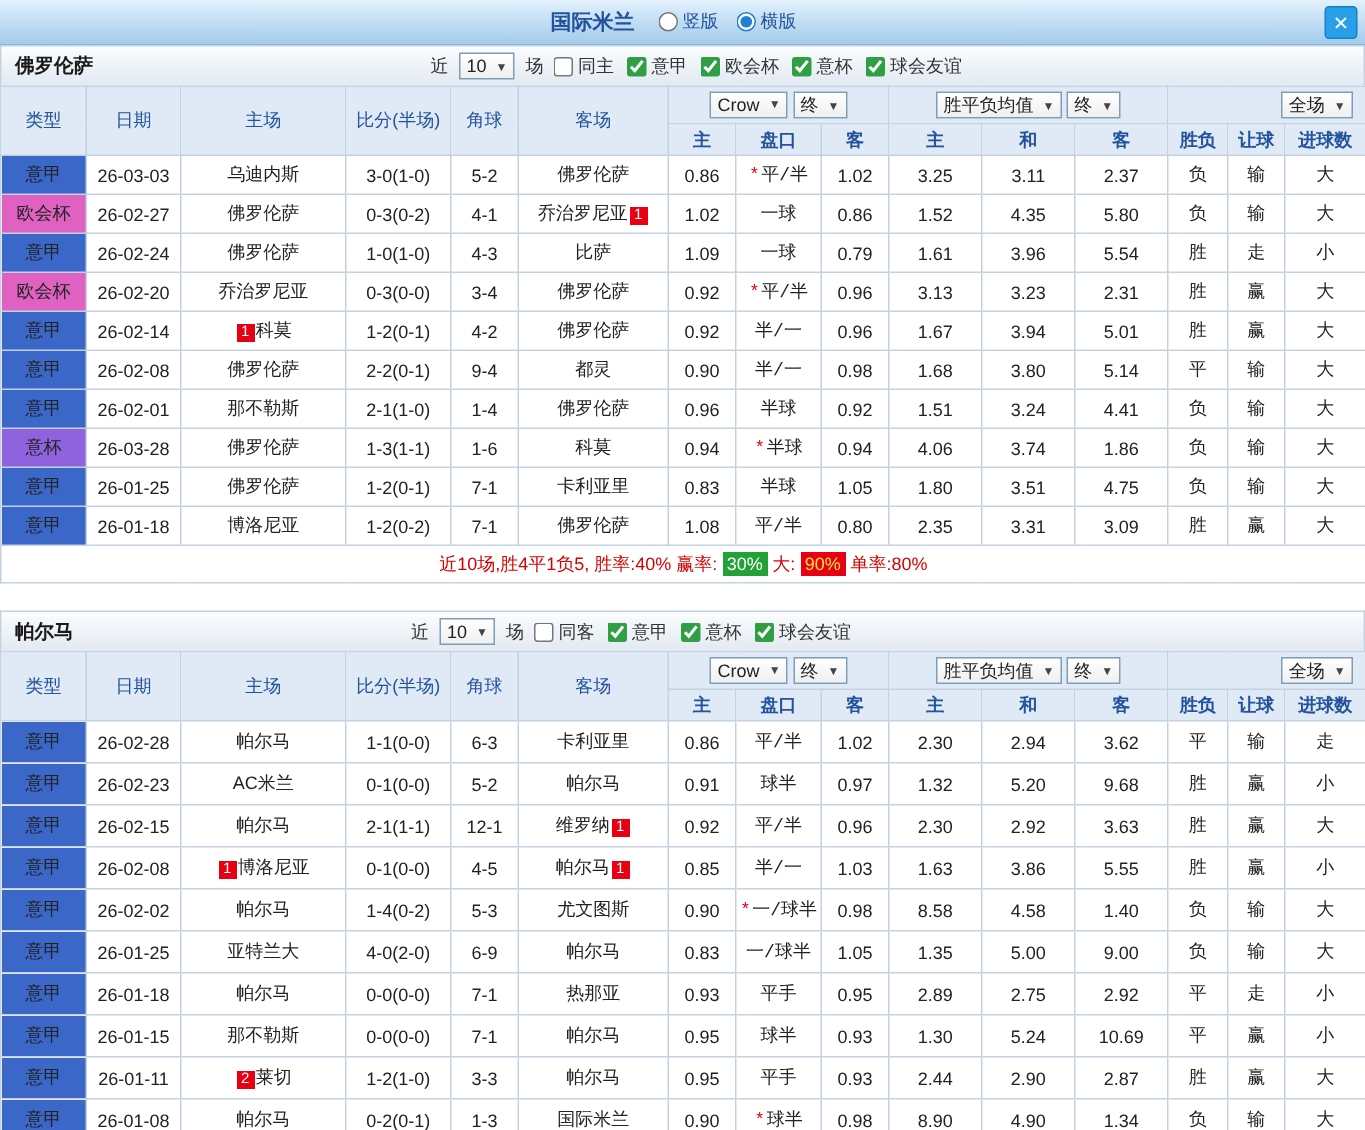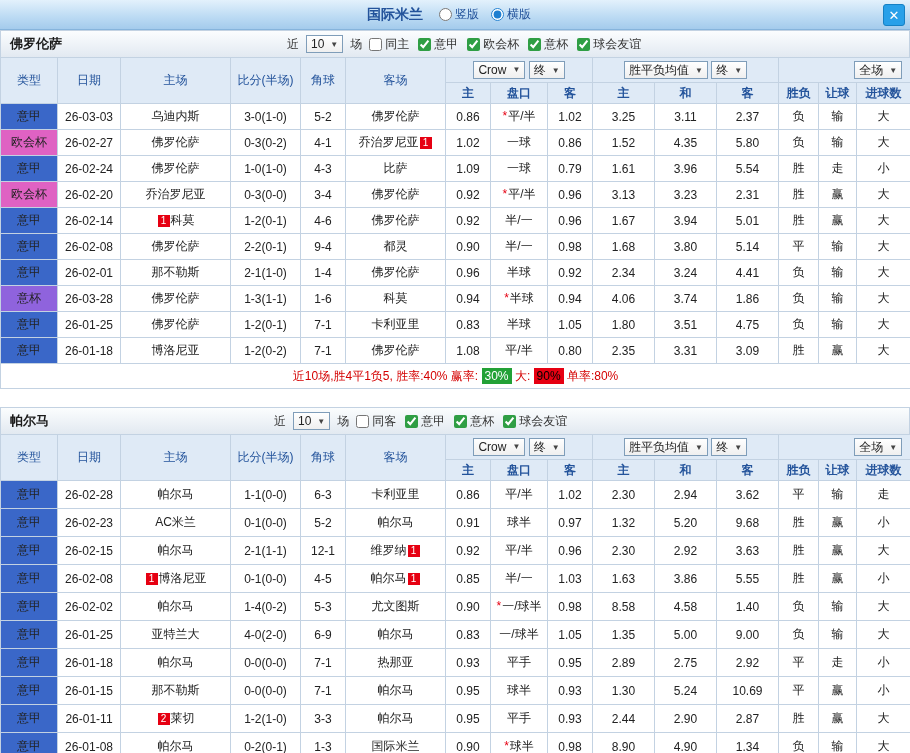--- a/index.html
+++ b/index.html
@@ -99,37 +99,37 @@
   .sel-cell.right { text-align: right; padding-right: 8px; }
   .grid tbody td { height: 26px; background: #fff; color: #222; }
   .s1 .grid tbody td { height: 28px; }
   .type-cell { color: #fff; }
   .date-cell { color: #333; }
   td.focus { color: var(--focus-green); }
   td.opp { color: var(--opponent-red); }
   .score-cell { color: var(--score-red); }
   .corner-cell { color: #333; }
   .odds-cell { color: var(--odds-blue); }
-  .handicap-cell { color: #333; }
+  .handicap-cell { color: #333; font-family: Liberation Mono, monospace; }
   .star { color: var(--badge-red); font-style: normal; margin-right: 1px; }
   .c-red { color: var(--win-red); }
   .c-blue { color: var(--draw-blue); }
   .c-green { color: var(--loss-green); }
   .badge {
     display: inline-block;
     min-width: 12px; height: 12px;
     line-height: 12px;
     background: var(--badge-red);
     color: #fff;
     font-size: 10px;
     margin: 0 1px;
   }
   .summary-cell { height: 25px; color: var(--summary-red); background: #fff; }
   .rate-green { background: var(--rate-green-bg); color: #fff; padding: 1px 3px; }
-  .rate-red { background: var(--rate-red-bg); color: #000000; padding: 1px 3px; }
+  .rate-red { background: var(--rate-red-bg); color: #fde047; padding: 1px 3px; }
 </style>
 </head>
 <body>
 
 <div class="topbar">
   <span class="title">国际米兰</span>
   <label class="radio">
     <input type="radio" name="layout" style="">
     <span>竖版</span>
   </label>
@@ -296,21 +296,21 @@
     <td class="c-red">胜</td>
     <td class="c-red">赢</td>
     <td class="c-red">大</td>
   </tr>
 
   <tr>
     <td class="type-cell" style="background: rgb(58, 103, 200);">意甲</td>
     <td class="date-cell">26-02-14</td>
     <td class="team-cell opp"><span class="badge">1</span><span>科莫</span></td>
     <td class="score-cell">1-2(0-1)</td>
-    <td class="corner-cell">4-6</td>
+    <td class="corner-cell">4-2</td>
     <td class="team-cell focus"><span>佛罗伦萨</span></td>
     <td class="odds-cell">0.92</td>
     <td class="handicap-cell">半/一</td>
     <td class="odds-cell">0.96</td>
     <td class="odds-cell">1.67</td>
     <td class="odds-cell">3.94</td>
     <td class="odds-cell">5.01</td>
     <td class="c-red">胜</td>
     <td class="c-red">赢</td>
     <td class="c-red">大</td>
@@ -337,21 +337,21 @@
   <tr>
     <td class="type-cell" style="background: rgb(58, 103, 200);">意甲</td>
     <td class="date-cell">26-02-01</td>
     <td class="team-cell opp"><span>那不勒斯</span></td>
     <td class="score-cell">2-1(1-0)</td>
     <td class="corner-cell">1-4</td>
     <td class="team-cell focus"><span>佛罗伦萨</span></td>
     <td class="odds-cell">0.96</td>
     <td class="handicap-cell">半球</td>
     <td class="odds-cell">0.92</td>
-    <td class="odds-cell">2.34</td>
+    <td class="odds-cell">1.51</td>
     <td class="odds-cell">3.24</td>
     <td class="odds-cell">4.41</td>
     <td class="c-green">负</td>
     <td class="c-green">输</td>
     <td class="c-red">大</td>
   </tr>
 
   <tr>
     <td class="type-cell" style="background: rgb(143, 99, 221);">意杯</td>
     <td class="date-cell">26-03-28</td>

